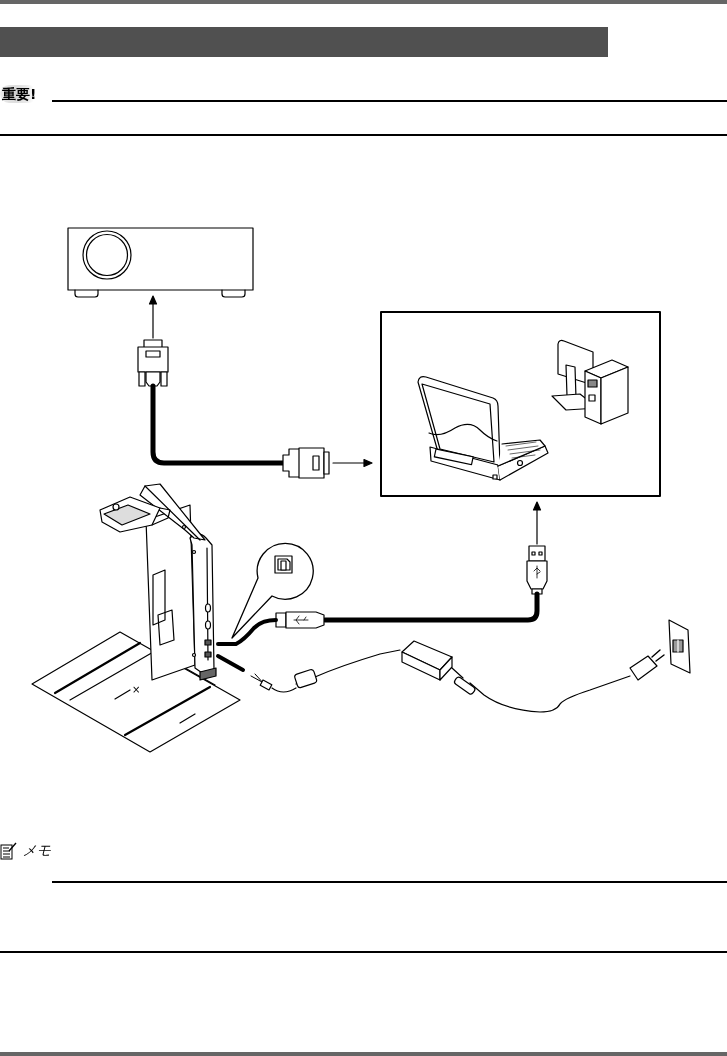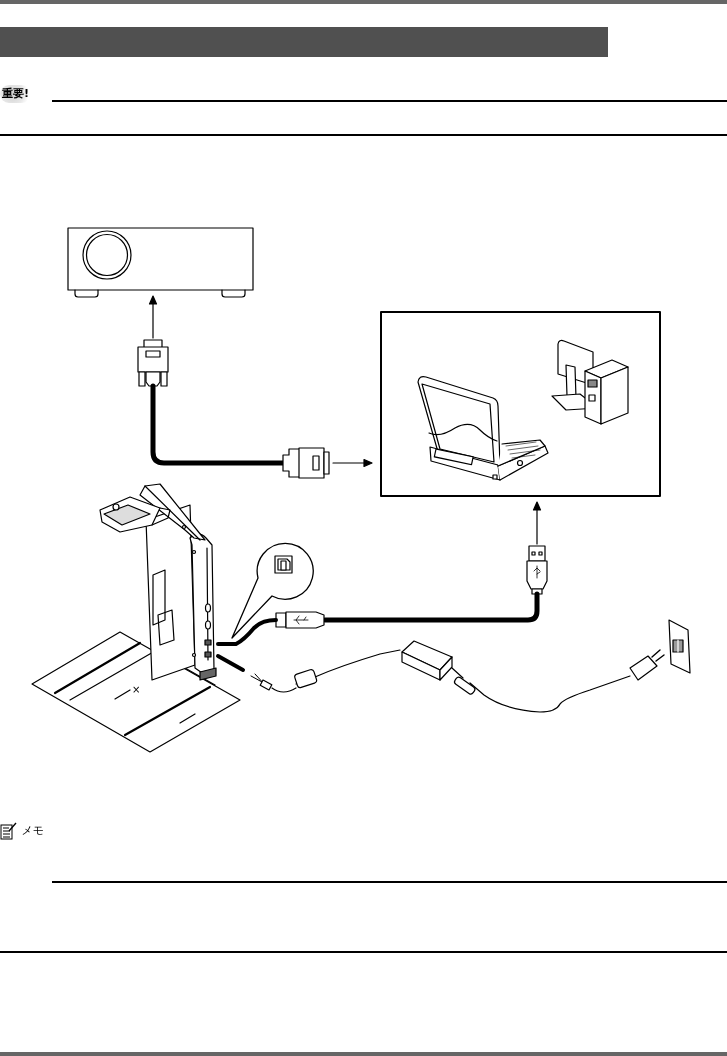--- a/index.html
+++ b/index.html
@@ -2,25 +2,25 @@
 <html><head>
 <meta charset="utf-8">
 <style>
   html, body { margin: 0; padding: 0; background: #ffffff; }
   body { width: 727px; height: 1056px; position: relative; overflow: hidden;
          font-family: "DejaVu Sans", sans-serif; color: #000; }
   .top-bar { position: absolute; left: 0; top: 0; width: 727px; height: 4px; background: #666666; }
   .bottom-bar { position: absolute; left: 0; top: 1052px; width: 727px; height: 4px; background: #666666; }
   .title-bar { position: absolute; left: 0; top: 27px; width: 608px; height: 30px; background: #505050;
                color: #fff; font-size: 15px; line-height: 30px; padding-left: 8px; box-sizing: border-box; }
-  .note-label { position: absolute; font-size: 11px; font-weight: bold; line-height: 16px; }
+  .note-label { position: absolute; font-size: 14px; font-weight: bold; line-height: 16px; }
   .important-label { left: 0; top: 85px; }
   .important-badge { display: inline-block; padding: 1px 2px; border-radius: 10px;
        background: radial-gradient(circle at 40% 50%, #cfcfcf 0%, #e9e9e9 55%, #ffffff 80%); }
-  .memo-label { left: 0; top: 822px; font-weight: normal; }
+  .memo-label { left: 0; top: 842px; font-weight: normal; font-style: italic; }
   .rule { position: absolute; background: #000; }
   .rule-important-top { left: 52px; top: 100px; width: 675px; height: 2px; }
   .rule-important-bottom { left: 0; top: 134px; width: 727px; height: 2px; }
   .rule-memo-top { left: 52px; top: 881px; width: 675px; height: 2px; }
   .rule-memo-bottom { left: 0; top: 951px; width: 727px; height: 2px; }
   .diagram { position: absolute; left: 0; top: 200px; width: 727px; height: 580px; }
   .memo-icon { display: inline-block; vertical-align: middle; }
 </style>
 </head>
 <body>

